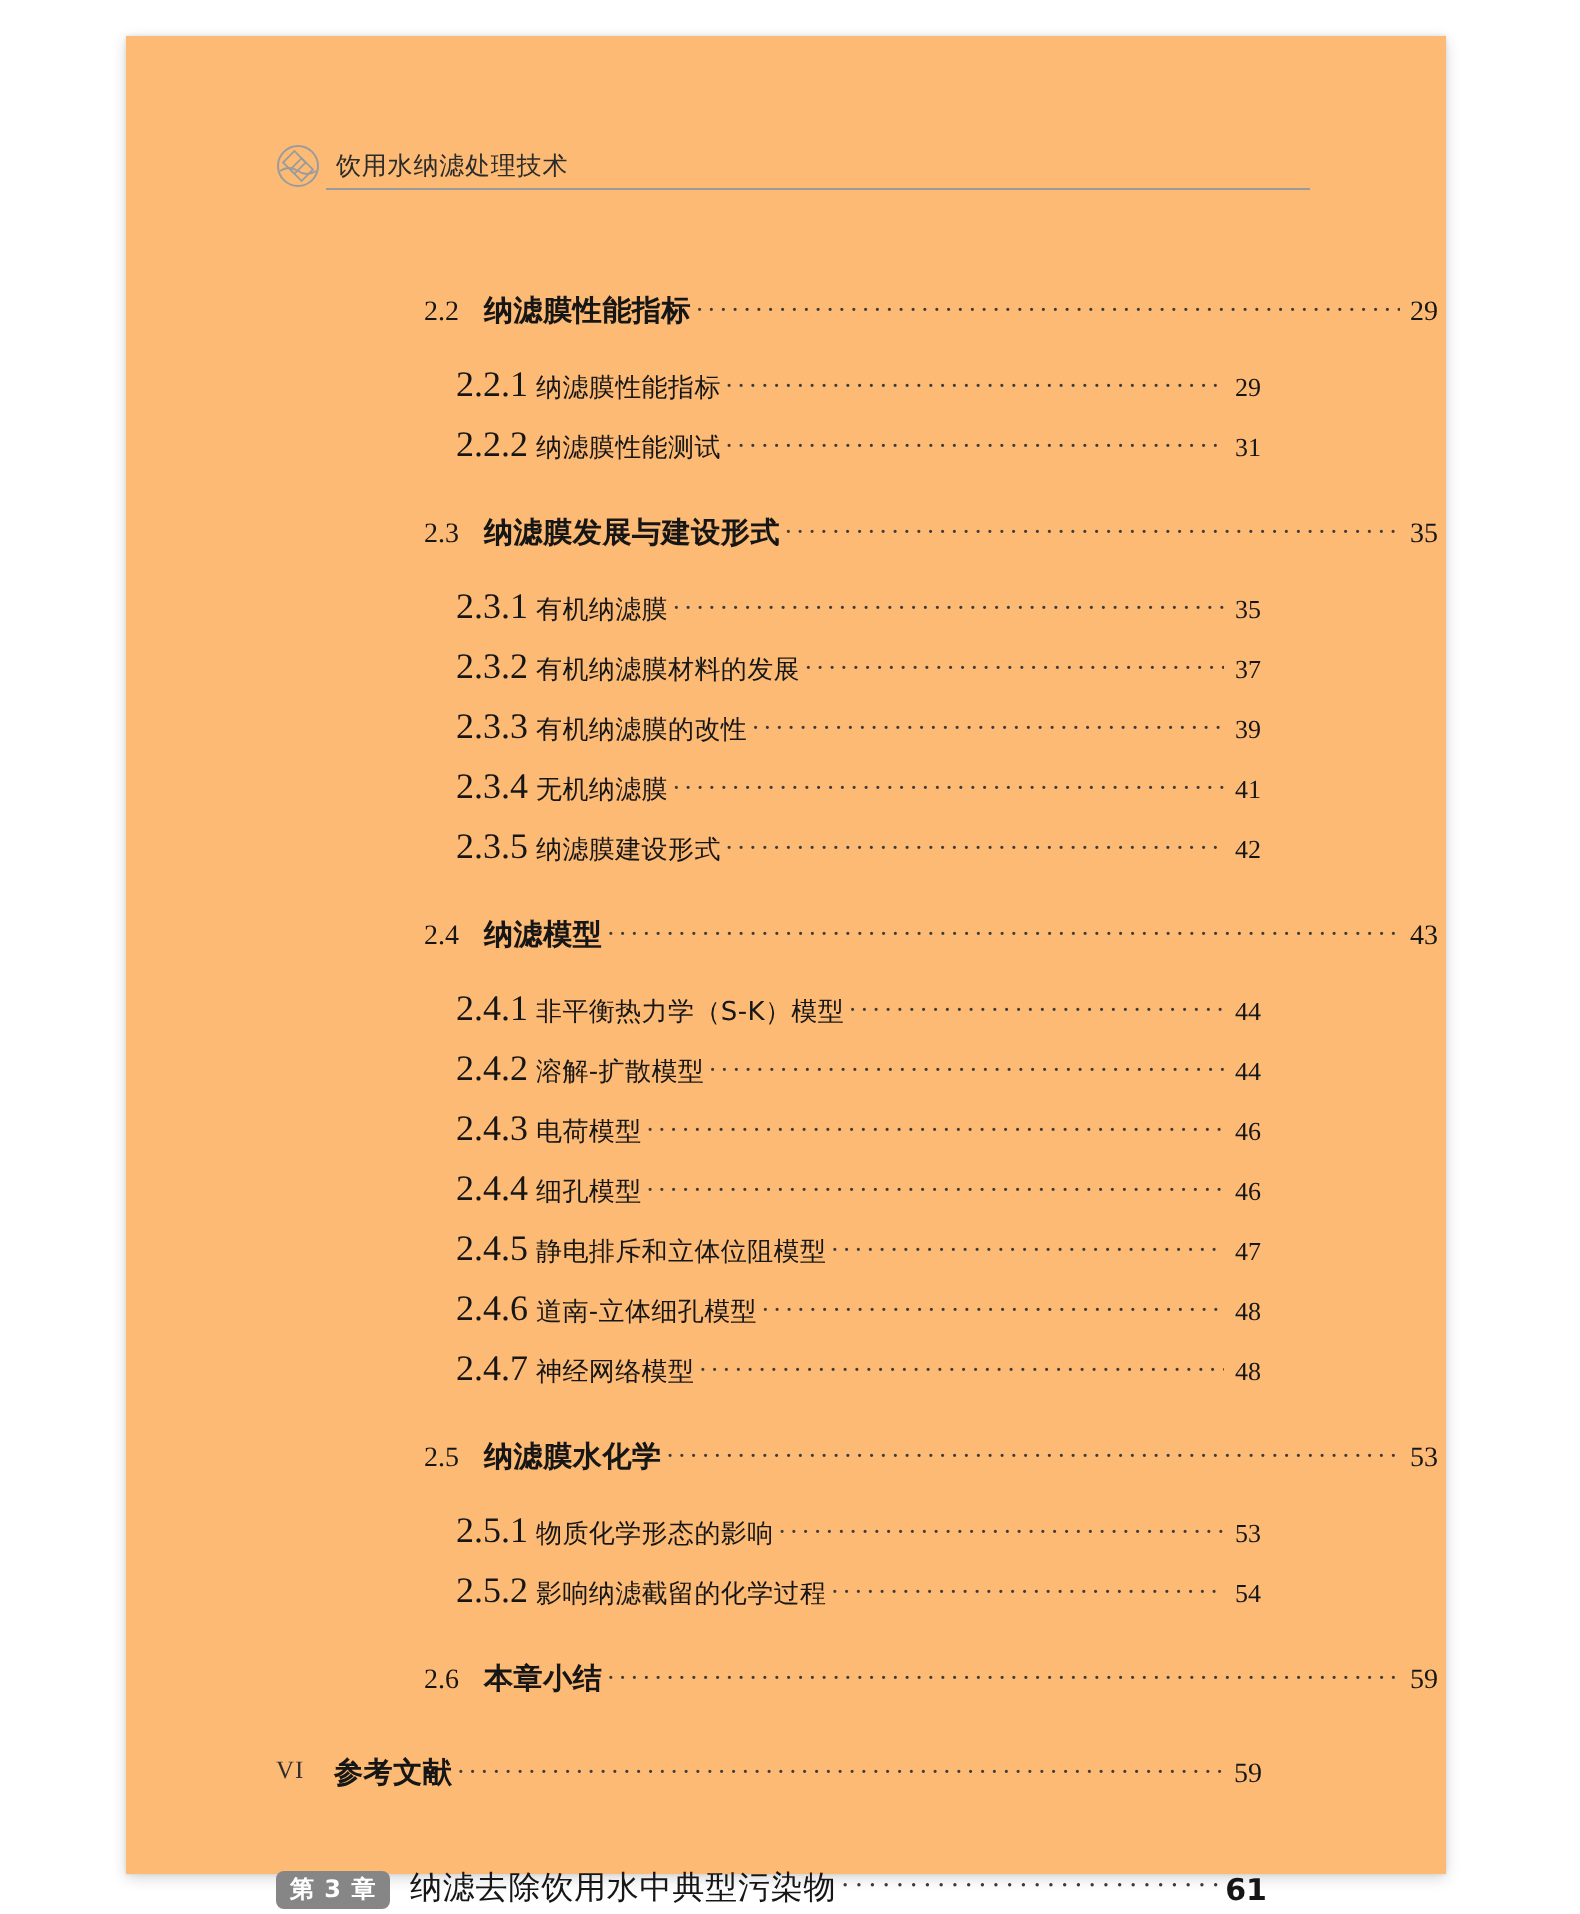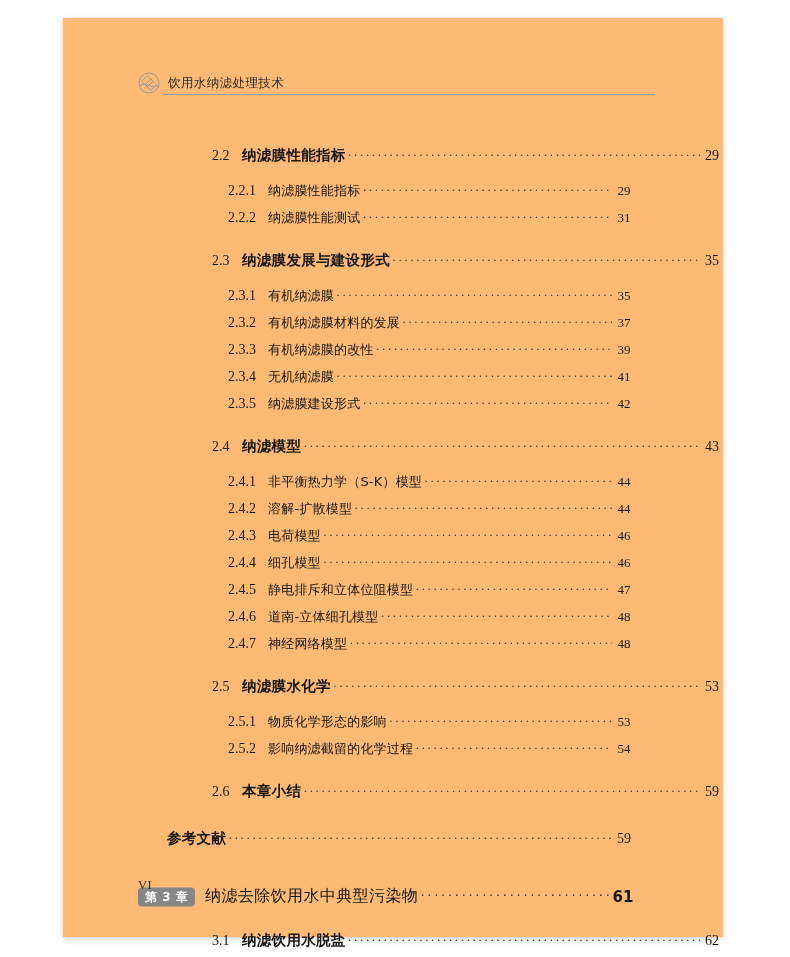--- a/index.html
+++ b/index.html
@@ -119,21 +119,21 @@
   .lvl2 .title { font-weight: bold; font-size: 14.5px; letter-spacing: 0.3px; }
   .lvl2 .pg { width: 22px; font-size: 14px; }
 
   
   .lvl3 {
     padding-left: 165px;
     padding-right: 88px;
     font-size: 13px;
     margin-top: 9px;
   }
-  .lvl3 .num { width: 40px; font-size: 14px; }
+  .lvl3 .num { width: 40px; font-size: 18px; }
   .lvl3 .title { font-size: 13px; letter-spacing: 0.2px; }
   .lvl3 .pg { width: 22px; font-size: 13px; }
   .lvl3.first { margin-top: 17px; }
 
   
   .plain {
     padding-left: 104px;
     padding-right: 88px;
     font-size: 14.5px;
     margin-top: 28px;

